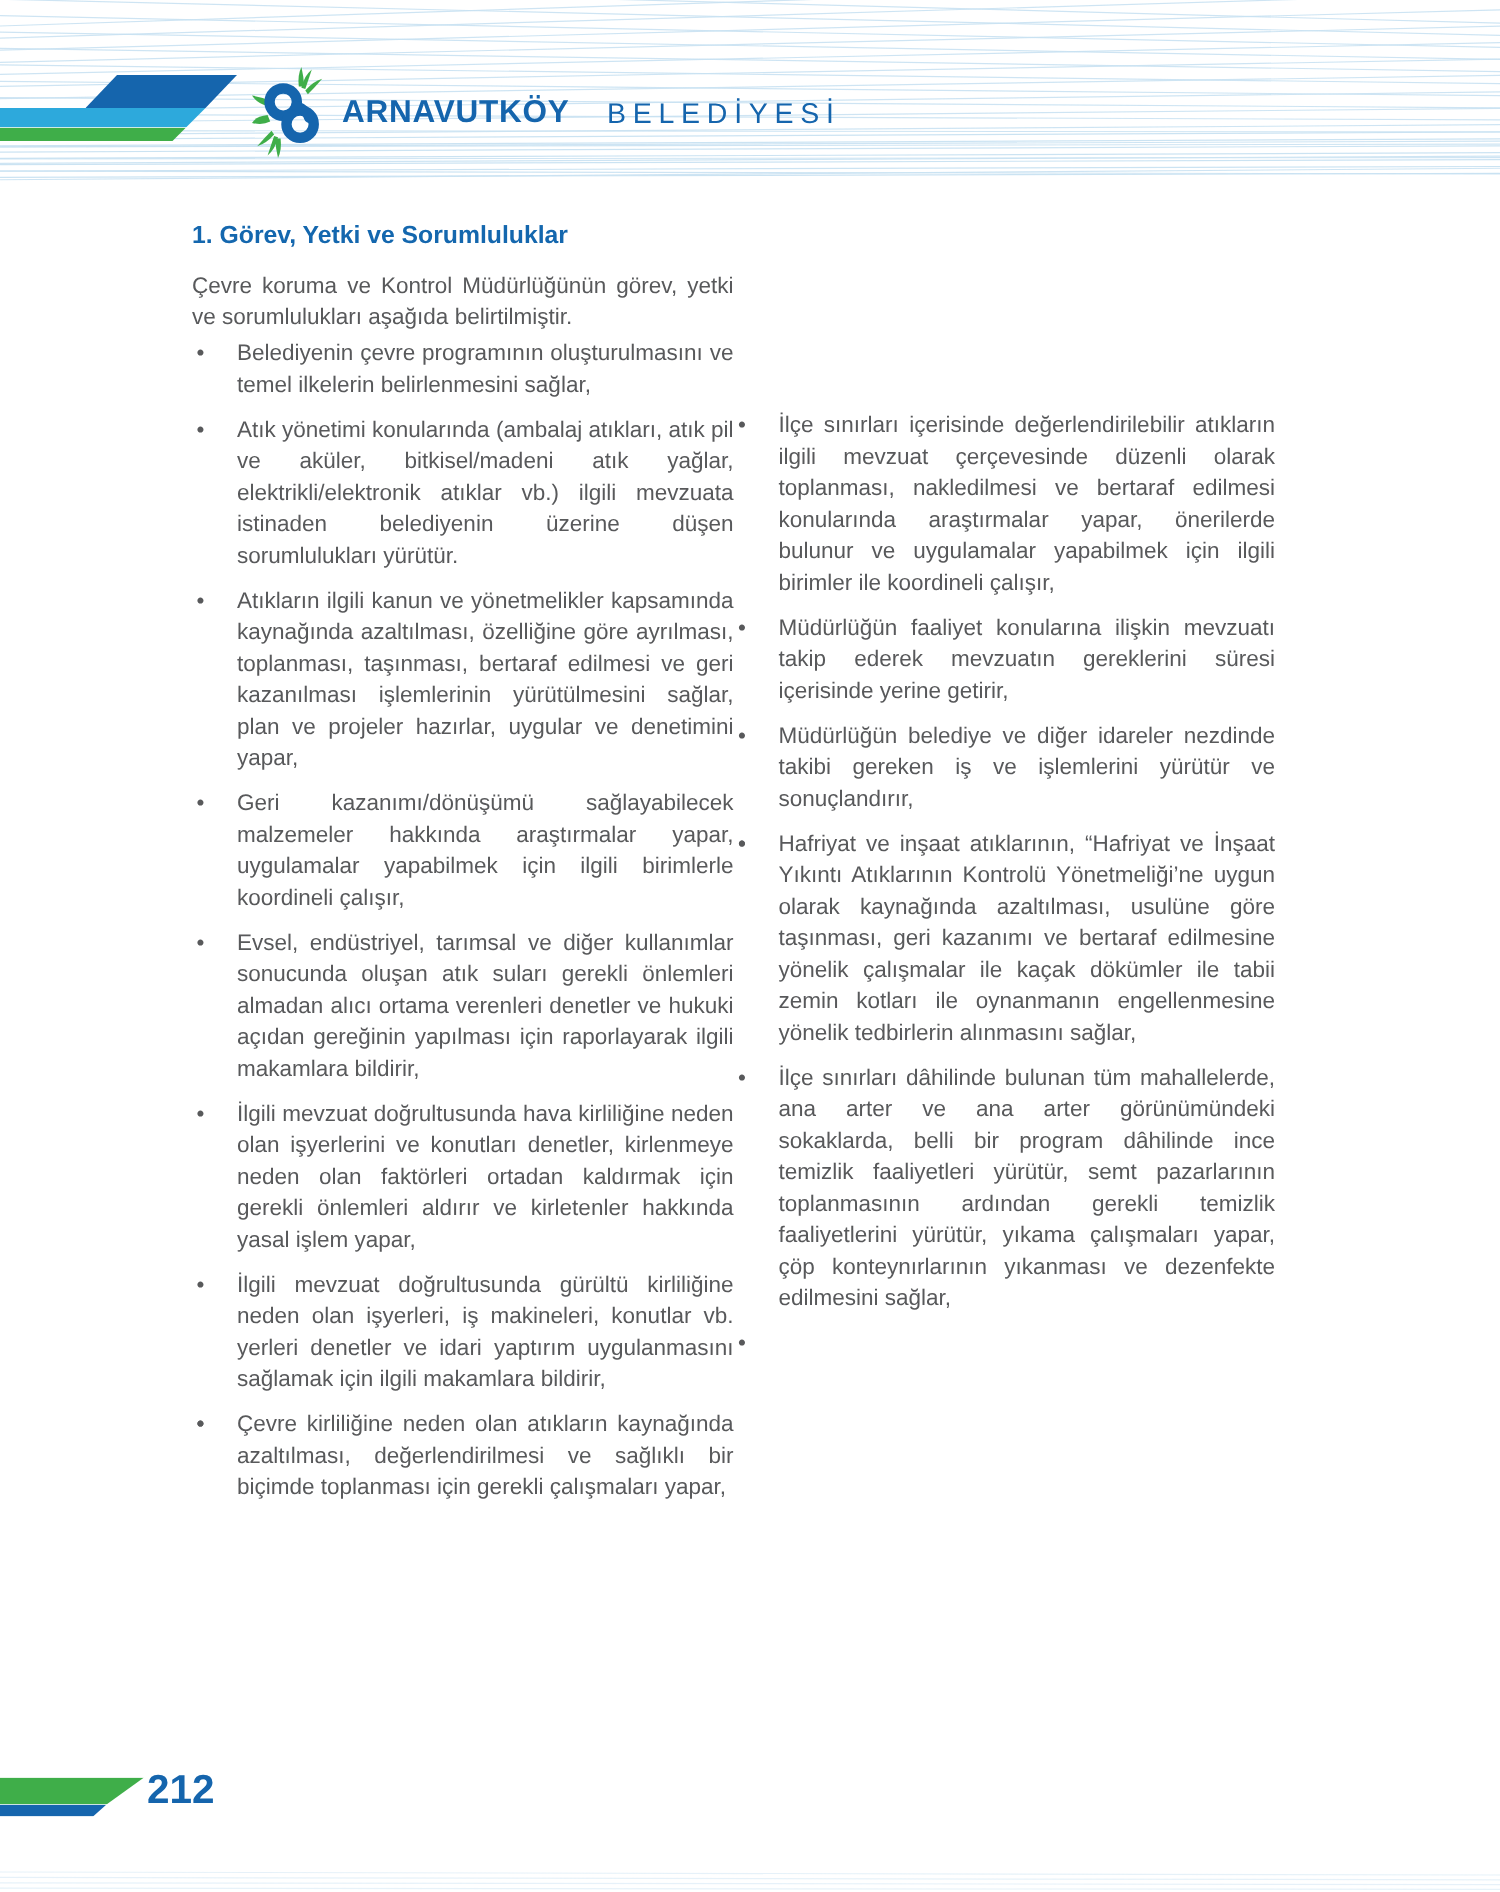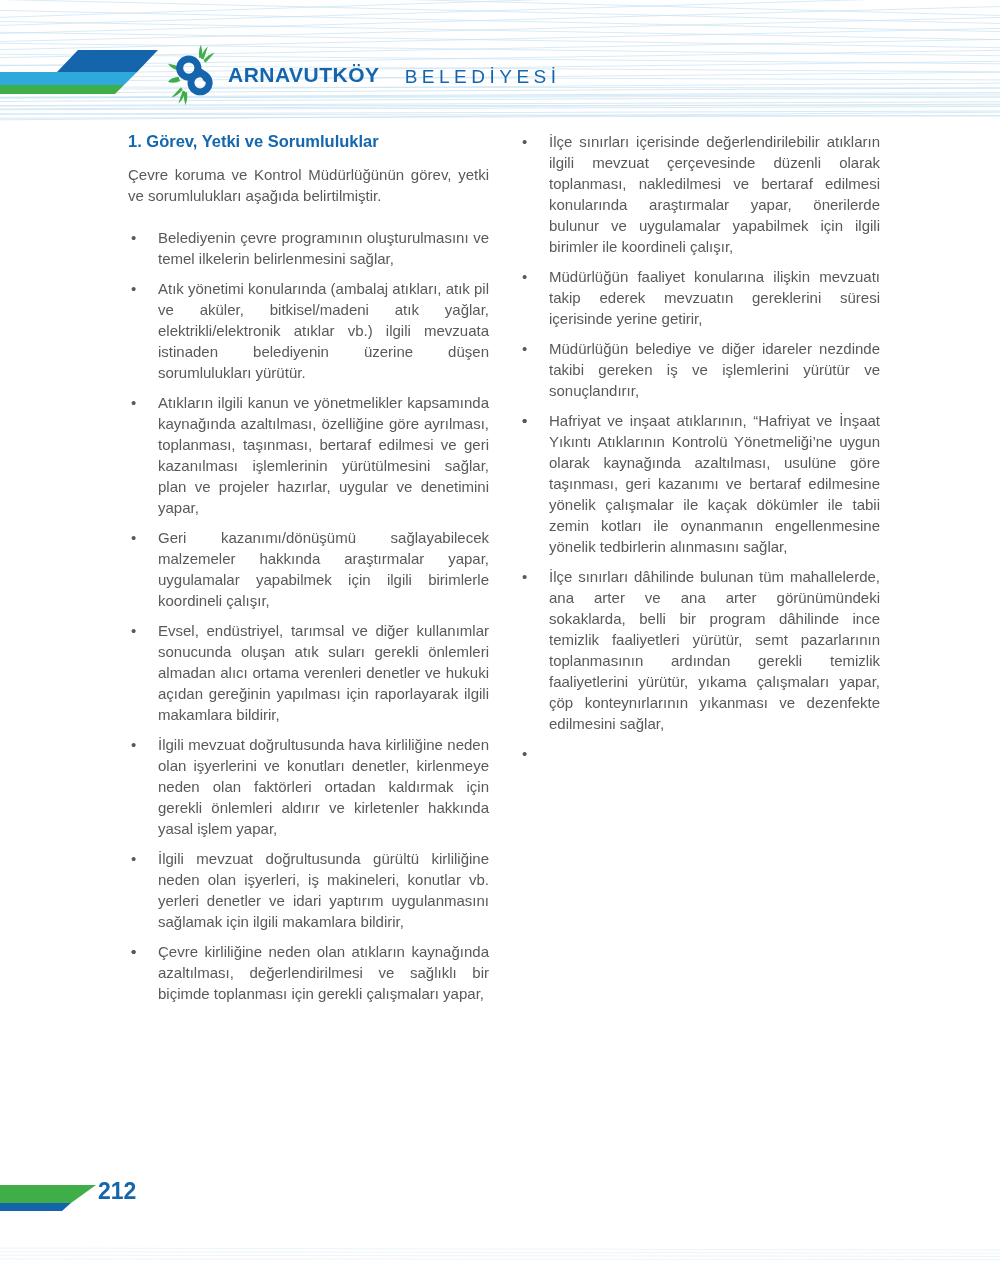--- a/index.html
+++ b/index.html
@@ -24,36 +24,36 @@
   .stripe-lightblue{top:72px;width:200px;height:13px;background:var(--light-blue);
     clip-path:polygon(0 0,137px 0,124px 13px,0 13px);}
   .stripe-green{top:85px;width:200px;height:9px;background:var(--green);
     clip-path:polygon(0 0,124px 0,115px 9px,0 9px);}
   .logo{position:absolute;left:168px;top:44px;display:flex;align-items:center;gap:8px;}
   .logo-text{display:flex;flex-direction:row;line-height:1.05;}
   .logo-title{color:var(--brand-blue);font-size:21px;font-weight:800;letter-spacing:.5px;}
   .logo-subtitle{color:var(--brand-blue);font-size:19px;font-weight:400;letter-spacing:4.5px;margin-top:3px;margin-left:25px;}
 
   
-  .content{position:absolute;left:128px;top:131px;width:752px;display:flex;gap:30px;
-    color:var(--body-text);font-size:15px;line-height:21px;}
+  .content{position:absolute;left:128px;top:147px;width:752px;display:flex;
+    color:var(--body-text);font-size:15px;line-height:21px;align-items:center;}
   .col{width:361px;flex:0 0 361px;}
   .page-title{color:var(--heading-blue);font-size:16.5px;font-weight:700;margin-bottom:13px;line-height:20px;}
-  .intro{text-align:justify;margin-bottom:21px;}
+  .intro{text-align:justify;margin-bottom:3px;}
   ul.duties{list-style:none;}
   ul.duties li{position:relative;padding-left:30px;text-align:justify;margin-bottom:9px;}
   ul.duties li .bullet{position:absolute;left:3px;top:0;}
 
   
   .footer-stripe-green{position:absolute;left:0;top:1185px;width:110px;height:18px;background:var(--green);
     clip-path:polygon(0 0,96px 0,71px 18px,0 18px);}
   .footer-stripe-blue{position:absolute;left:0;top:1203px;width:80px;height:8px;background:var(--brand-blue);
     clip-path:polygon(0 0,71px 0,62px 8px,0 8px);}
   .page-number{position:absolute;left:98px;top:1178px;color:var(--brand-blue);
-    font-size:23px;font-weight:700;}
+    font-size:27px;font-weight:700;}
   .bottom-pattern{position:absolute;left:0;top:1246px;}
 </style>
 </head>
 <body>
 
 <div class="page">
 
   <header class="page-header">
     <svg class="guilloche" width="1000" height="125" viewBox="0 0 1000 125">
         <line x1="-20" y1="-12" x2="1020" y2="16" stroke="var(--line-blue)" stroke-width="0.8" opacity="0.9"></line>

